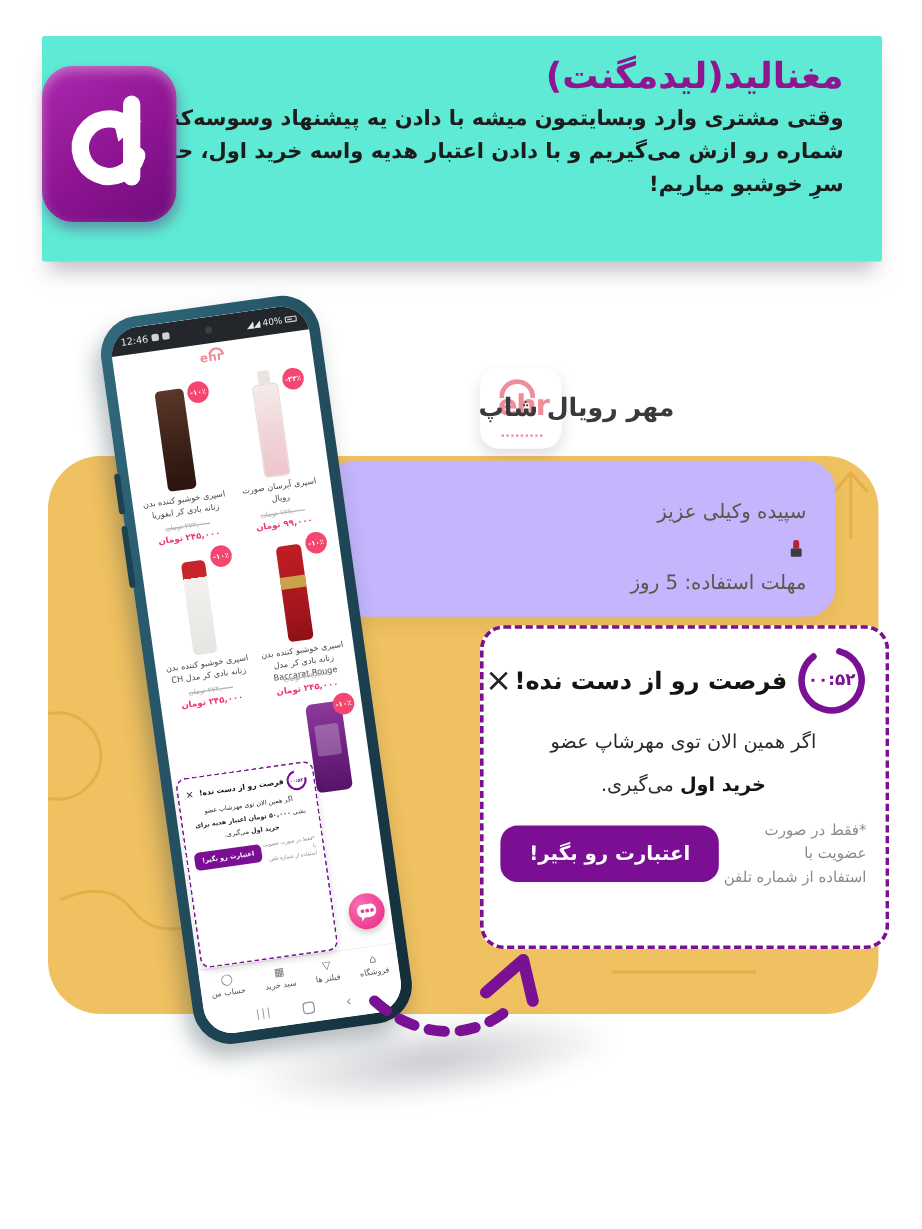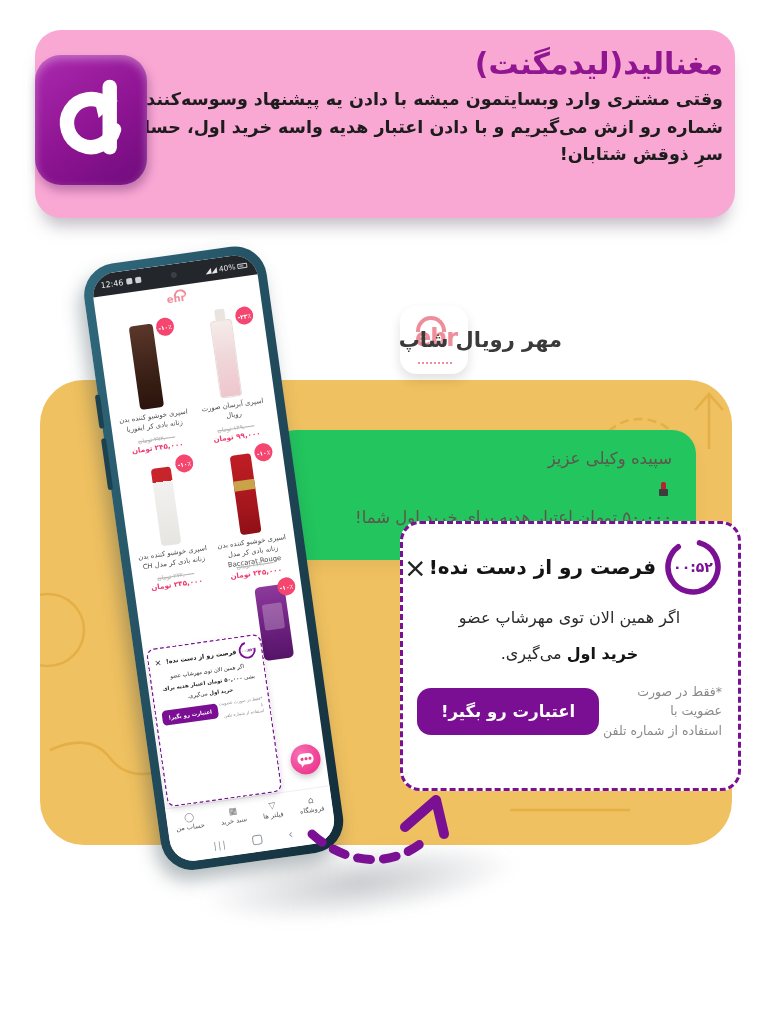--- a/index.html
+++ b/index.html
@@ -2,22 +2,22 @@
 <html lang="fa"><head>
 <meta charset="utf-8">
 <style>
   * { margin:0; padding:0; box-sizing:border-box; }
   html,body { background:#fff; }
   body { font-family:"DejaVu Sans", sans-serif; }
   #canvas { position:relative; width:768px; height:1024px; background:#fff; overflow:hidden; }
 
   
   .header-card { position:absolute; left:35px; top:30px; width:700px; height:188px;
-    background:#f9a8d4; border-radius:26px; box-shadow:0 14px 16px -6px rgba(148,138,152,.55);
-    direction:rtl; padding:14px 12px 10px 16px; }
+    background:#5eead4; border-radius:2px; box-shadow:0 14px 16px -6px rgba(148,138,152,.55);
+    direction:rtl; padding:14px 32px 10px 16px; }
   .header-card .txt { margin-left:118px; text-align:right; }
   .hc-title { color:#8F1690; font-size:30px; font-weight:bold; line-height:1.3; white-space:nowrap; }
   .hc-sub { color:#151515; font-size:20px; font-weight:bold; margin-top:6px; }
   .hc-body { color:#1c1c1c; font-size:17.5px; font-weight:bold; line-height:1.58; margin-top:3px; }
   .hc-body div { white-space:nowrap; }
   .app-icon { position:absolute; left:0px; top:25px; width:112px; height:130px; border-radius:26px;
     background:linear-gradient(145deg,#AC29AE 0%, #8d1492 55%, #6f0c7c 100%);
     box-shadow:inset 0 4px 10px rgba(255,255,255,.35), 2px 6px 10px rgba(90,20,95,.35); }
   .app-icon svg { position:absolute; left:8px; top:10px; }
 
@@ -29,23 +29,23 @@
   .shop-row { position:absolute; left:400px; top:306px; width:240px; height:72px; direction:rtl; }
   .shop-logo { position:absolute; left:0; top:0; width:68px; height:68px; background:#fff; border-radius:16px;
     box-shadow:0 6px 12px rgba(0,0,0,.12); }
   .logo-arc { position:absolute; left:16px; top:10px; width:30px; height:16px; border:4px solid #EE8E9B;
     border-bottom:none; border-radius:15px 15px 0 0; }
   .logo-text { position:absolute; left:15px; top:18px; color:#EE8E9B; font-size:24px; font-weight:bold; letter-spacing:-1px; }
   .logo-line { position:absolute; left:18px; bottom:10px; width:34px; height:0; border-bottom:2px dotted #EE8E9B; }
   .shop-name { position:absolute; right:78px; top:22px; color:#3a3a3a; font-size:21px; font-weight:bold; white-space:nowrap; }
 
   
-  .msg-box { position:absolute; left:272px; top:384px; width:424px; height:130px; background:#22c55e;
-    border-radius:24px; direction:rtl; text-align:right; padding:14px 24px 0 18px;
-    color:#5c564b; font-size:16.5px; line-height:1.8; box-shadow:0 8px 14px rgba(0,0,0,.05);margin-top:46px; }
+  .msg-box { position:absolute; left:272px; top:384px; width:424px; height:130px; background:#c4b5fd;
+    border-radius:24px; direction:rtl; text-align:right; padding:28px 24px 0 18px;
+    color:#5c564b; font-size:16.5px; line-height:1.8; box-shadow:0 8px 14px rgba(0,0,0,.05); }
   .msg-box .row { white-space:nowrap; }
   .lipstick { display:inline-block; width:9px; height:14px; position:relative; margin:0 4px -2px 0; }
   .lipstick::before { content:""; position:absolute; left:2px; top:0; width:5px; height:7px; background:#b8242e; border-radius:2px 2px 0 0; }
   .lipstick::after { content:""; position:absolute; left:0; bottom:0; width:9px; height:7px; background:#3d3d3d; border-radius:1px; }
 
   
   .offer-box { position:absolute; left:400px; top:521px; width:341px; height:270px; background:#fff;
     border:3.5px dashed #7A1094; border-radius:20px; padding:14px 16px 12px 14px; }
   .offer-head { display:flex; direction:rtl; align-items:center; justify-content:space-between; }
   .timer-wrap { position:relative; width:58px; height:58px; flex:0 0 auto; }
@@ -166,21 +166,21 @@
       </g>
     </svg>
   </div>
 
   <div class="header-card">
     <div class="txt">
       <div class="hc-title">مغنالید(لیدمگنت)</div>
       <div class="hc-body">
         <div>وقتی مشتری وارد وبسایتمون میشه با دادن یه پیشنهاد وسوسه‌کننده،</div>
         <div>شماره رو ازش می‌گیریم و با دادن اعتبار هدیه واسه خرید اول، حسابی</div>
-        <div>سرِ ذوقش شتابان!</div>
+        <div>سرِ خوشبو میاریم!</div>
       </div>
     </div>
     <div class="app-icon">
       <svg width="96" height="110" viewBox="0 0 100 100">
         <path d="M 66 34 A 25 25 0 1 0 74 60" stroke="#fff" stroke-width="15" fill="none" stroke-linecap="round"></path>
         <path d="M52 22 L78 30 L58 48 Z" fill="#fff"></path>
         <rect x="62" y="8" width="15" height="78" rx="7.5" fill="#fff"></rect>
       </svg>
     </div>
   </div>
@@ -190,21 +190,20 @@
       <div class="logo-arc"></div>
       <div class="logo-text">ehr</div>
       <div class="logo-line"></div>
     </div>
     <div class="shop-name">مهر رویال شاپ</div>
   </div>
 
   <div class="msg-box">
     <div class="row">سپیده وکیلی عزیز</div>
     <div class="row"><span class="lipstick"></span></div>
-    <div class="row">۵۰،۰۰۰ تومان اعتبار هدیه برای خرید اول شما!</div>
     <div class="row">مهلت استفاده: 5 روز</div>
   </div>
 
   <div class="offer-box">
     <div class="offer-head">
       <div class="timer-wrap">
         <svg width="58" height="58" viewBox="0 0 58 58">
           <circle cx="29" cy="29" r="25" fill="none" stroke="#7A1094" stroke-width="5.5" stroke-linecap="round" stroke-dasharray="134 23" transform="rotate(-75 29 29)"></circle>
         </svg>
         <div class="timer-txt">۰۰:۵۲</div>

